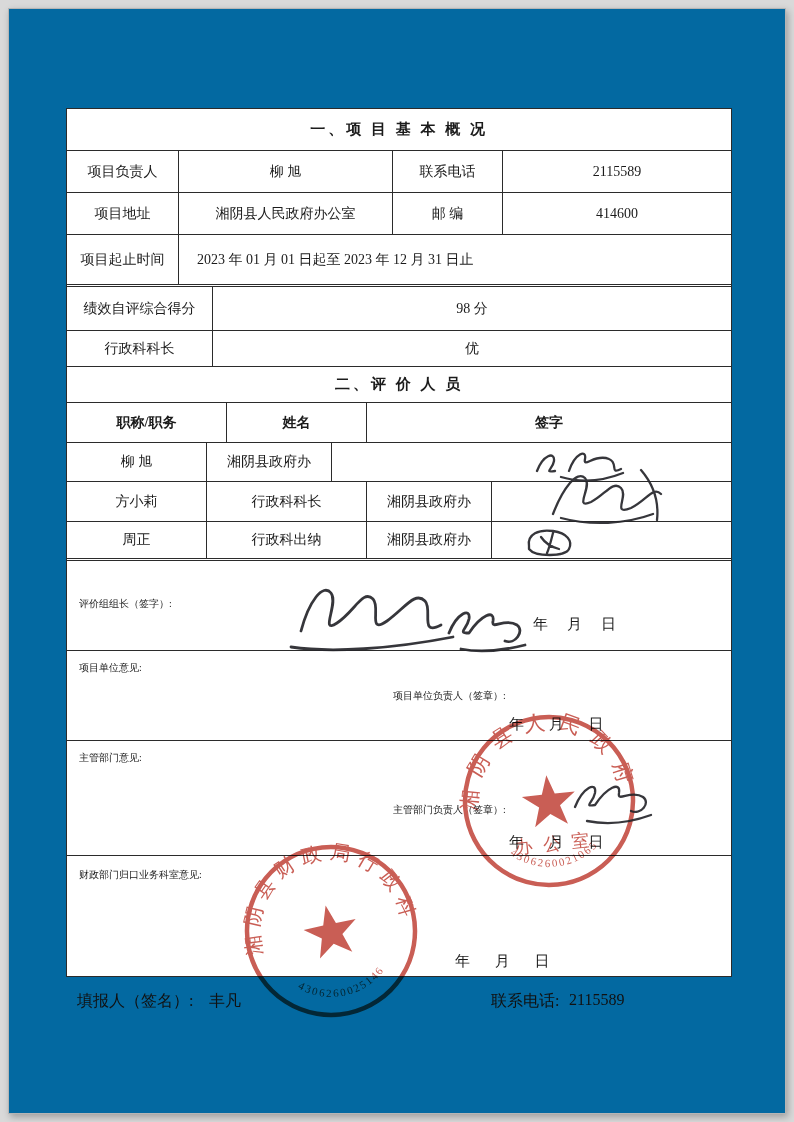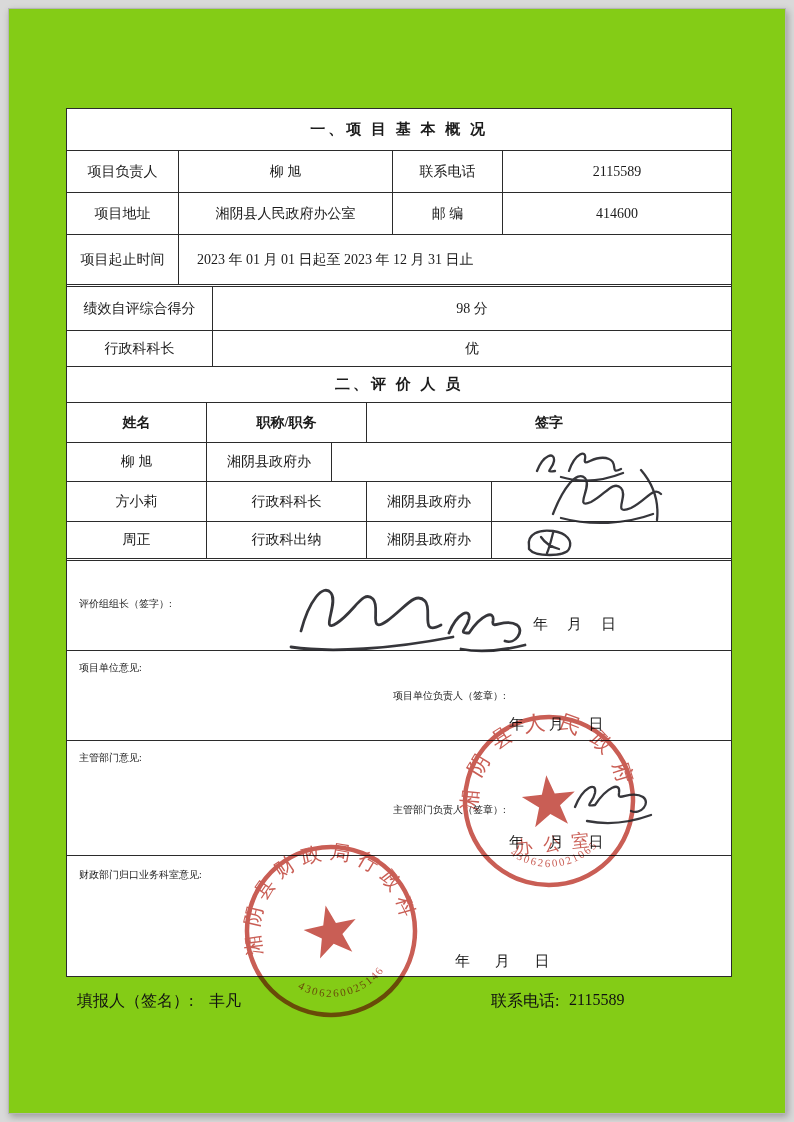--- a/index.html
+++ b/index.html
@@ -1,18 +1,18 @@
 <!DOCTYPE html>
 <html><head>
 <meta charset="utf-8">
 <style>
   * { margin:0; padding:0; box-sizing:border-box; }
   html,body { width:794px; height:1122px; }
   body { background:#d9d9d9; font-family:"Liberation Serif","DejaVu Serif",serif; position:relative; overflow:hidden; }
-  .paper { position:absolute; inset:8px; background:#84cc16; border:1px solid #b5b5b5;
+  .paper { position:absolute; inset:8px; background:#0369a1; border:1px solid #b5b5b5;
            box-shadow:2px 3px 7px rgba(0,0,0,.28); }
 
   .tbl { position:absolute; left:57px; top:99px; width:666px; border:1px solid #2b2b2b; background:#fff; }
   .trow { display:flex; border-bottom:1px solid #2b2b2b; position:relative; }
   .trow:last-child { border-bottom:none; }
   .dbl { border-bottom:3px double #2b2b2b; }
   .cell { border-right:1px solid #2b2b2b; display:flex; align-items:center; justify-content:center;
           font-size:14px; color:#1b1b1b; text-align:center; line-height:1.25; }
   .cell:last-child { border-right:none; }
   .grow { flex:1; }
@@ -71,22 +71,22 @@
     <div class="trow h36">
       <div class="cell w146">行政科科长</div>
       <div class="cell grow">优</div>
     </div>
 
     <div class="trow h36">
       <div class="cell grow title">二、评 价 人 员</div>
     </div>
 
     <div class="trow h40 phead">
+      <div class="cell w160">职称/职务</div>
       <div class="cell w140">姓名</div>
-      <div class="cell w160">职称/职务</div>
       <div class="cell grow">签字</div>
     </div>
 
     <div class="trow h39">
       <div class="cell w140">柳 旭</div>
       <div class="cell w125">湘阴县政府办</div>
       <div class="cell grow"></div>
     </div>
 
     <div class="trow h40">

